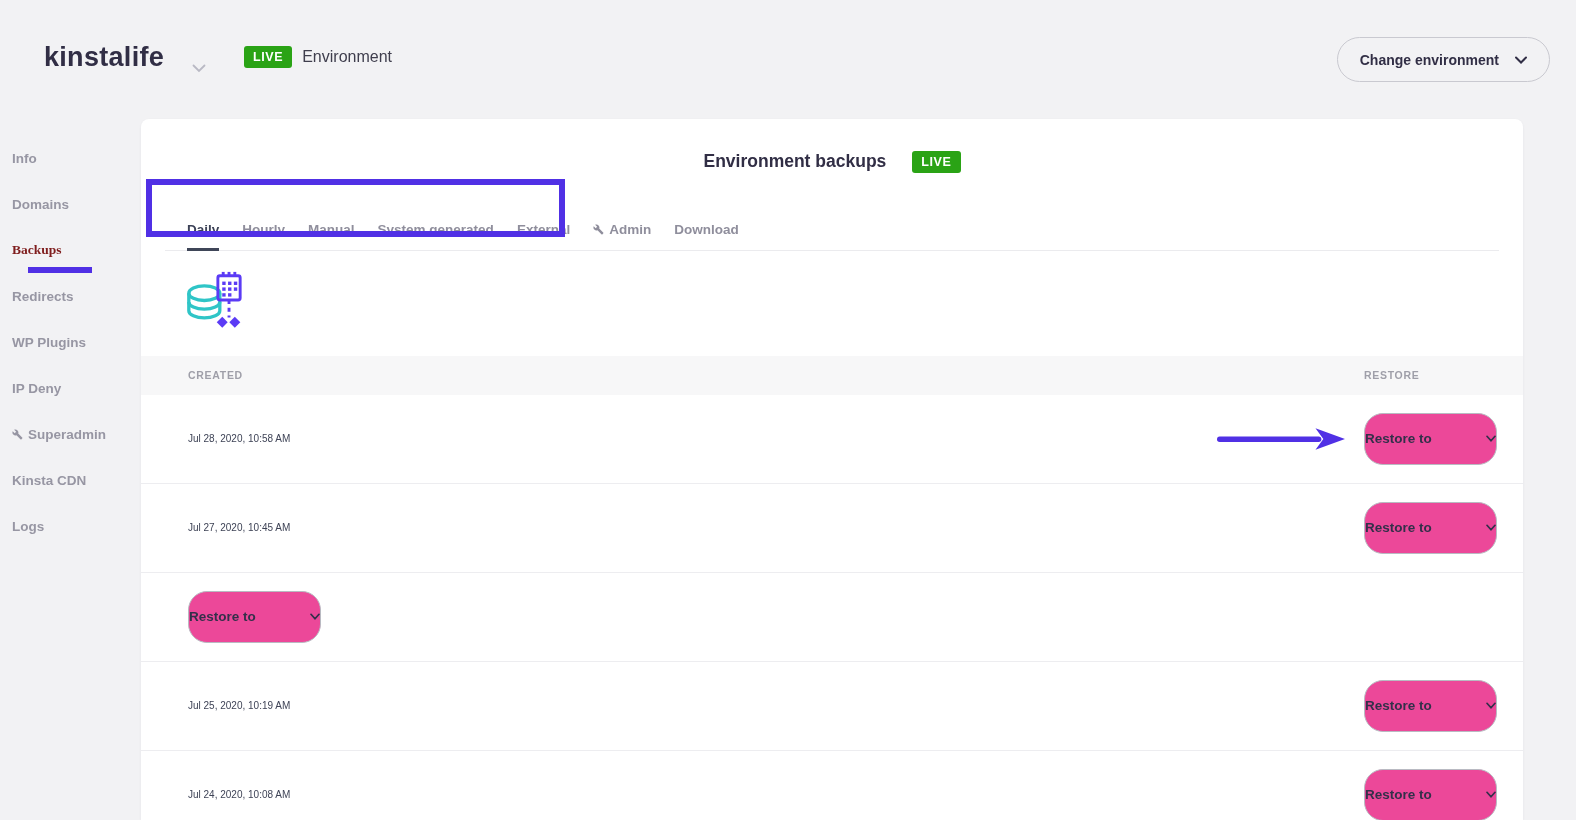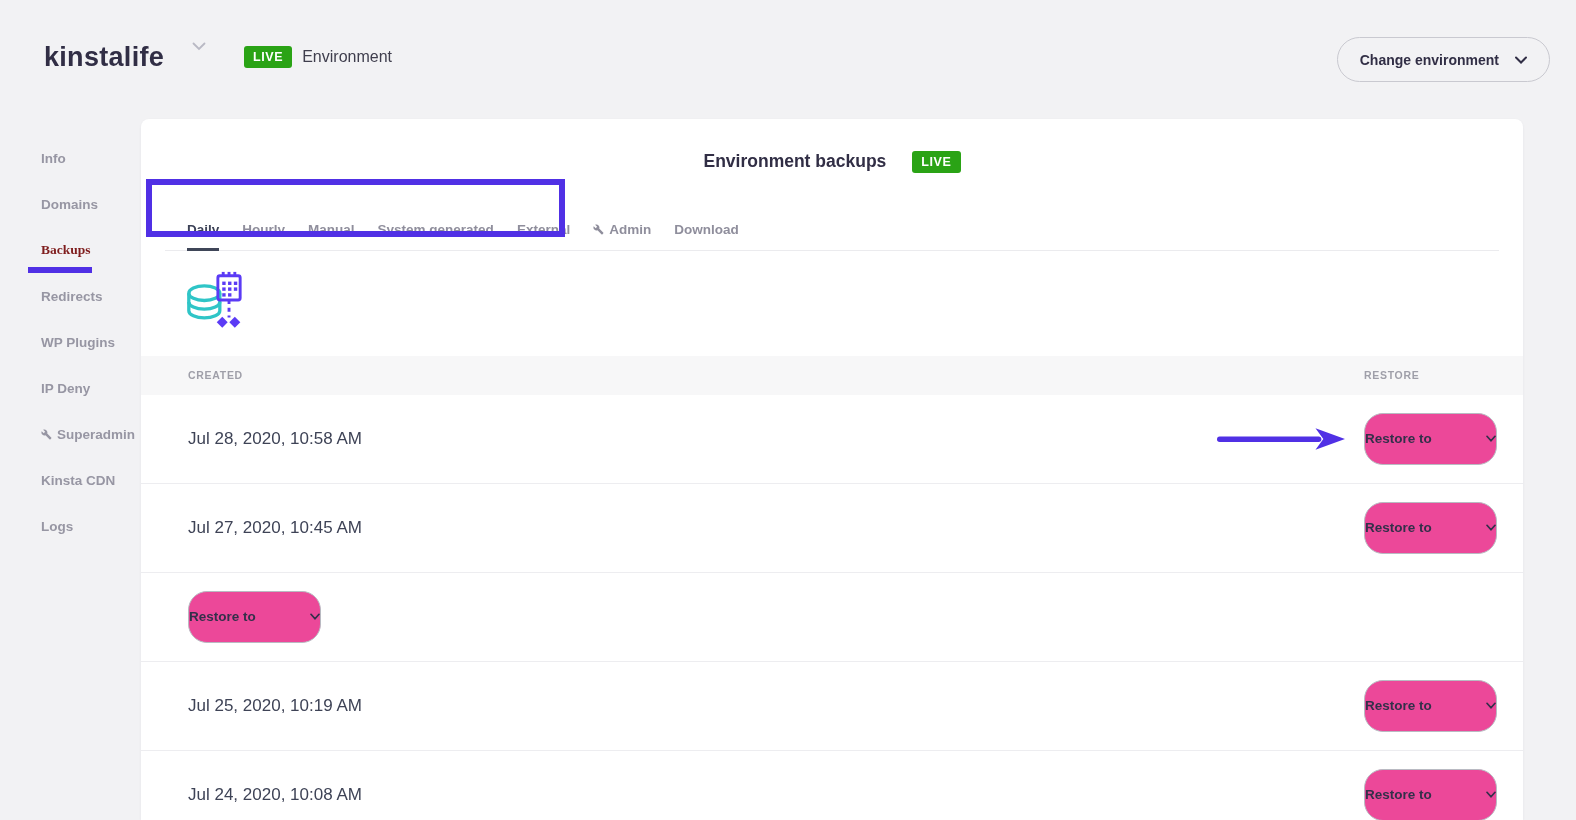--- a/index.html
+++ b/index.html
@@ -6,41 +6,41 @@
   html, body { width: 1576px; height: 820px; overflow: hidden; }
   body {
     font-family: "Liberation Sans", "DejaVu Sans", sans-serif;
     background: #f2f2f4;
     color: #312e45;
     position: relative;
   }
 
   
   .topbar { position: absolute; top: 0; left: 0; width: 100%; height: 119px; }
-  .brand-wrap { position: absolute; left: 44px; top: 42px; display: flex; align-items: flex-start; }
+  .brand-wrap { position: absolute; left: 44px; top: 42px; display: flex; align-items: flex-end; }
   .brand { font-size: 27px; font-weight: 800; letter-spacing: 0.3px; color: #312e45; }
   .brand-chevron { margin-left: 28px; color: #b9b9c4; display: flex; align-items: center; cursor: pointer; }
   .env-wrap { position: absolute; left: 244px; top: 46px; display: flex; align-items: center; gap: 10px; }
   .badge {
     background: #2aa315; color: #ffffff; font-size: 12.5px; font-weight: bold;
     letter-spacing: 0.6px; border-radius: 3px; padding: 5px 9px 4px; line-height: 1;
   }
   .env-label { font-size: 16px; color: #3f3e4d; }
   .change-env {
     position: absolute; right: 26px; top: 37px; height: 45px; padding: 6px 22px;
     border: 1px solid #c9c9d0; border-radius: 23px; background: transparent;
     display: flex; align-items: center; gap: 16px; cursor: pointer;
     font-family: inherit; font-size: 14px; font-weight: bold; color: #312e45;
   }
   .change-env svg { color: #312e45; }
 
   
   .sidebar { position: absolute; left: 0; top: 135px; width: 141px; }
   .side-item {
-    height: 46px; display: flex; align-items: center; padding-left: 41px;
+    height: 46px; display: flex; align-items: center; padding-left: 12px;
     font-size: 13.5px; font-weight: bold; color: #9796a3; cursor: pointer; position: relative;
   }
   .side-item.active { color: #7f1d1d; font-family: Liberation Serif, serif; }
   .side-item.active .active-bar {
     position: absolute; left: 28px; bottom: 0; width: 64px; height: 6px; background: #5030e5;
   }
   .side-item .wrench { display: inline-flex; margin-right: 5px; color: #9796a3; }
 
   
   .card {
@@ -87,21 +87,21 @@
     margin-top: 20px; height: 39px; background: #f7f7f8;
     display: flex; align-items: center; padding: 0 26px 0 47px;
     font-size: 10.5px; font-weight: bold; letter-spacing: 0.7px; color: #9f9fa9;
   }
   .table-header .col-created { flex: 1; }
   .table-header .col-restore { width: 133px; }
   .row {
     height: 89px; display: flex; align-items: center; padding: 0 26px 0 47px;
     border-bottom: 1px solid #ededf0; position: relative; background: #ffffff;
   }
-  .cell-created { flex: 1; font-size: 17px; color: #3e4356; }
+  .cell-created { flex: 1; font-size: 10px; color: #3e4356; }
   .cell-action { width: 133px; display: flex; }
   .restore-btn {
     width: 133px; height: 52px; border: 1px solid #b9bac2; border-radius: 19px;
     background: #ec4899; display: flex; align-items: center; justify-content: space-between; gap: 9px;
     font-family: inherit; font-size: 13.5px; font-weight: bold; color: #33304a; cursor: pointer;
   }
   .restore-btn svg { color: #33304a; }
   .arrow-annotation {
     position: absolute; right: 178px; top: 50%; margin-top: -13px;
     width: 128px; height: 26px; pointer-events: none;

